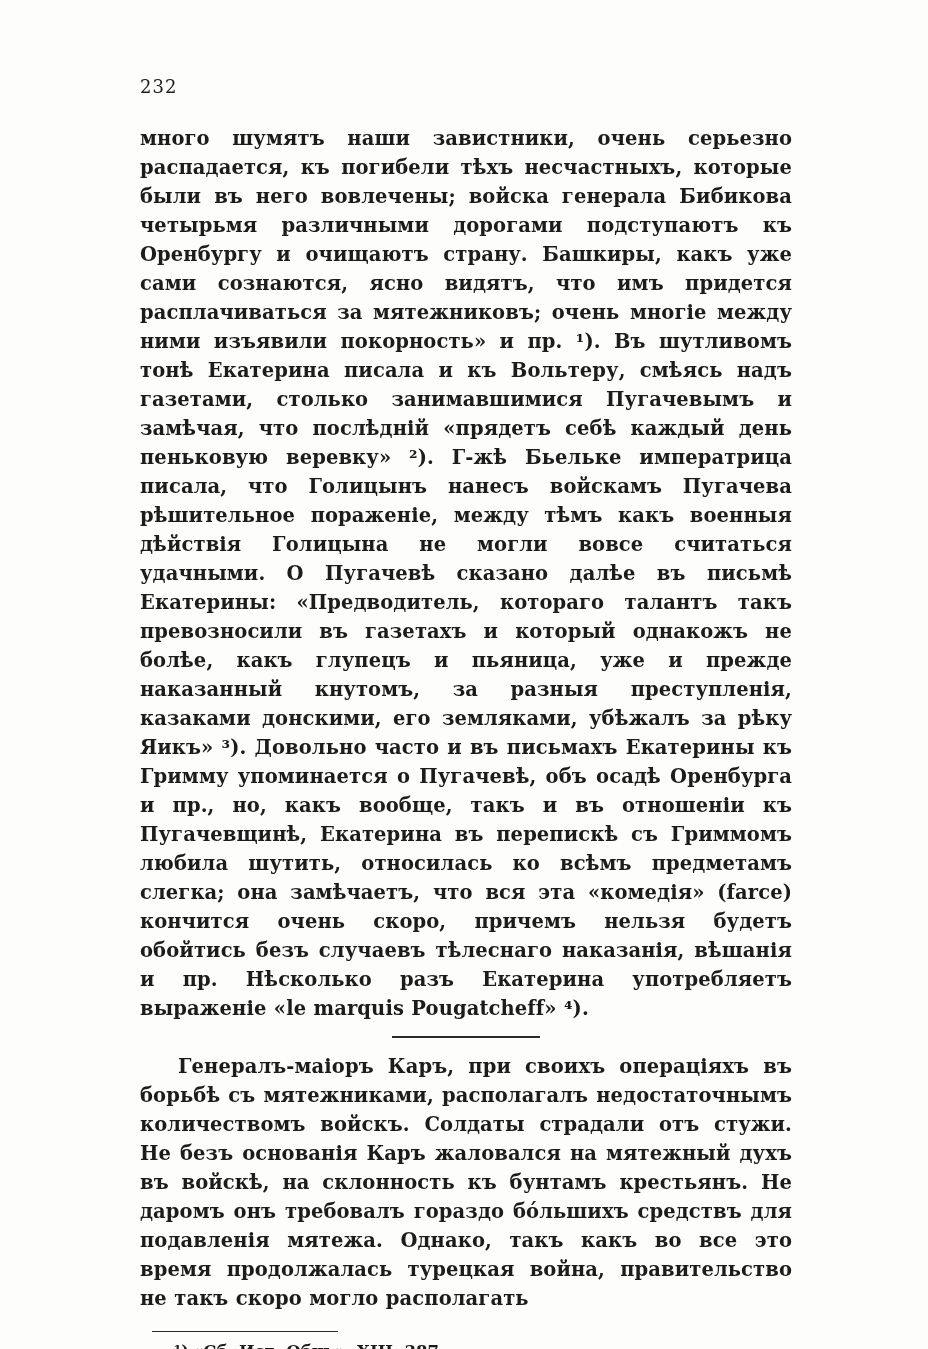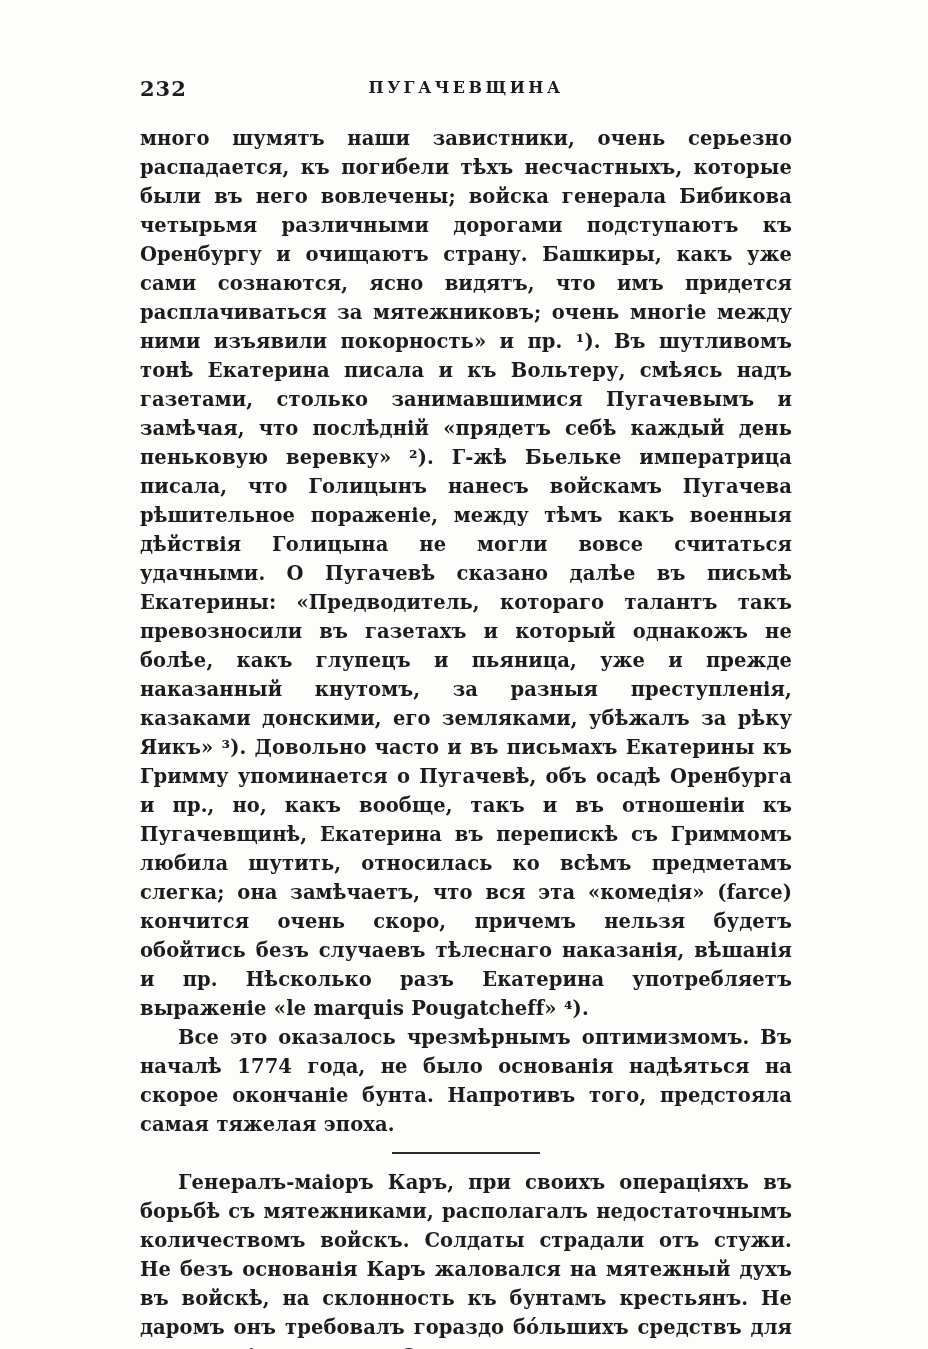--- a/index.html
+++ b/index.html
@@ -24,22 +24,22 @@
   .running-head {
     position: relative;
     width: 652px;
     height: 24px;
     margin-bottom: 24px;
   }
   .page-num {
     position: absolute;
     left: 0;
     top: 0;
-    font-size: 21px;
-    font-weight: bold;
+    font-size: 18px;
+    font-weight: normal;
     letter-spacing: 1px;
   }
   .running-title {
     display: block;
     text-align: center;
     font-size: 16px;
     font-weight: bold;
     letter-spacing: 3.5px;
     padding-top: 2px;
   }
@@ -79,28 +79,26 @@
   }
   .fn-marker { margin-right: 4px; }
 </style>
 </head>
 <body>
 
 <div class="page">
 
   <header class="running-head">
     <span class="page-num">232</span>
-    <span class="running-title">ПУГАЧЕВЩИНА</span>
   </header>
 
   <main class="text-block">
 
     <p class="para">много шумятъ наши завистники, очень серьезно распадается, къ погибели тѣхъ несчастныхъ, которые были въ него вовлечены; войска генерала Бибикова четырьмя различными дорогами подступаютъ къ Оренбургу и очищаютъ страну. Башкиры, какъ уже сами сознаются, ясно видятъ, что имъ придется расплачиваться за мятежниковъ; очень многіе между ними изъявили покорность» и пр. ¹). Въ шутливомъ тонѣ Екатерина писала и къ Вольтеру, смѣясь надъ газетами, столько занимавшимися Пугачевымъ и замѣчая, что послѣдній «прядетъ себѣ каждый день пеньковую веревку» ²). Г-жѣ Бьельке императрица писала, что Голицынъ нанесъ войскамъ Пугачева рѣшительное пораженіе, между тѣмъ какъ военныя дѣйствія Голицына не могли вовсе считаться удачными. О Пугачевѣ сказано далѣе въ письмѣ Екатерины: «Предводитель, котораго талантъ такъ превозносили въ газетахъ и который однакожъ не болѣе, какъ глупецъ и пьяница, уже и прежде наказанный кнутомъ, за разныя преступленія, казаками донскими, его земляками, убѣжалъ за рѣку Яикъ» ³). Довольно часто и въ письмахъ Екатерины къ Гримму упоминается о Пугачевѣ, объ осадѣ Оренбурга и пр., но, какъ вообще, такъ и въ отношеніи къ Пугачевщинѣ, Екатерина въ перепискѣ съ Гриммомъ любила шутить, относилась ко всѣмъ предметамъ слегка; она замѣчаетъ, что вся эта «комедія» (farce) кончится очень скоро, причемъ нельзя будетъ обойтись безъ случаевъ тѣлеснаго наказанія, вѣшанія и пр. Нѣсколько разъ Екатерина употребляетъ выраженіе «le marquis Pougatcheff» ⁴).</p>
 
-    <p class="para indent">Все это оказалось чрезмѣрнымъ оптимизмомъ. Въ началѣ 1774 года, не было основанія надѣяться на скорое окончаніе бунта. Напротивъ того, предстояла самая тяжелая эпоха.</p>
 
     <hr class="section-divider">
 
     <p class="para indent">Генералъ-маіоръ Каръ, при своихъ операціяхъ въ борьбѣ съ мятежниками, располагалъ недостаточнымъ количествомъ войскъ. Солдаты страдали отъ стужи. Не безъ основанія Каръ жаловался на мятежный духъ въ войскѣ, на склонность къ бунтамъ крестьянъ. Не даромъ онъ требовалъ гораздо бо́льшихъ средствъ для подавленія мятежа. Однако, такъ какъ во все это время продолжалась турецкая война, правительство не такъ скоро могло располагать</p>
 
     <div class="footnotes">
       <hr class="footnote-rule">
 
       <div class="footnote">
         <span class="fn-marker">¹)</span><span class="fn-text">«Сб. Ист. Общ.», XIII, 387.</span>

